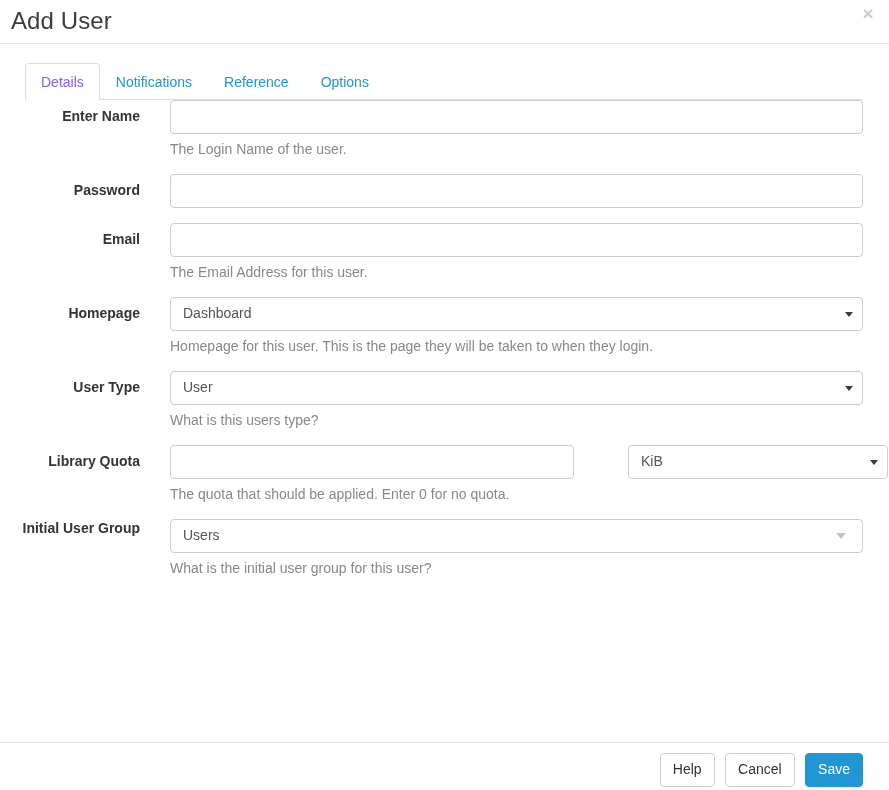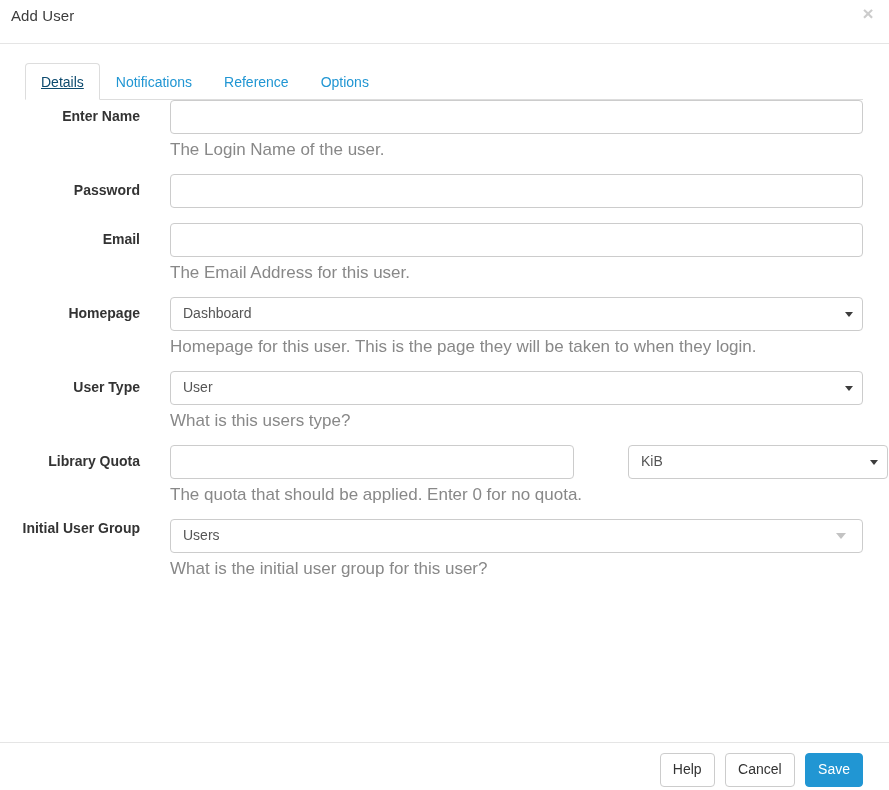--- a/index.html
+++ b/index.html
@@ -26,21 +26,21 @@
   .modal-header {
     position: relative;
     height: 44px;
     border-bottom: 1px solid #e5e5e5;
     box-sizing: border-box;
   }
   .modal-title {
     position: absolute;
     left: 11px;
     top: 7px;
-    font-size: 15px;
+    font-size: 24px;
     font-weight: 400;
     color: #3c3c3c;
     letter-spacing: 0.1px;
   }
   .close-btn {
     position: absolute;
     right: 11px;
     top: 4px;
     width: 20px;
     height: 20px;
@@ -80,25 +80,24 @@
     cursor: pointer;
     color: #2196d3;
     border: 1px solid transparent;
     border-radius: 4px 4px 0 0;
     margin-bottom: -1px;
     box-sizing: border-box;
     background: transparent;
     white-space: nowrap;
   }
   .tab.active {
-    color: #0c4a6e;
+    color: #8b5cf6;
     background: #ffffff;
     border-color: #dddddd #dddddd #ffffff;
     cursor: default;
-    text-decoration: underline;
   }
 
   
   .form {
     position: absolute;
     left: 0;
     top: 100px;
     width: 889px;
   }
   .form-row {
@@ -175,21 +174,21 @@
     margin-top: -3px;
   }
   .select.s2 {
     color: #555555;
   }
 
   .quota-number { flex: 0 0 404px; }
   .quota-unit   { flex: 0 0 260px; margin-left: 24px; }
 
   .help-text {
-    font-size: 17px;
+    font-size: 14px;
     line-height: 19px;
     color: #888888;
     margin-top: 6px;
     display: block;
   }
 
   .label-2line { top: -1px; line-height: 21px; }
 
   
   .modal-footer {

